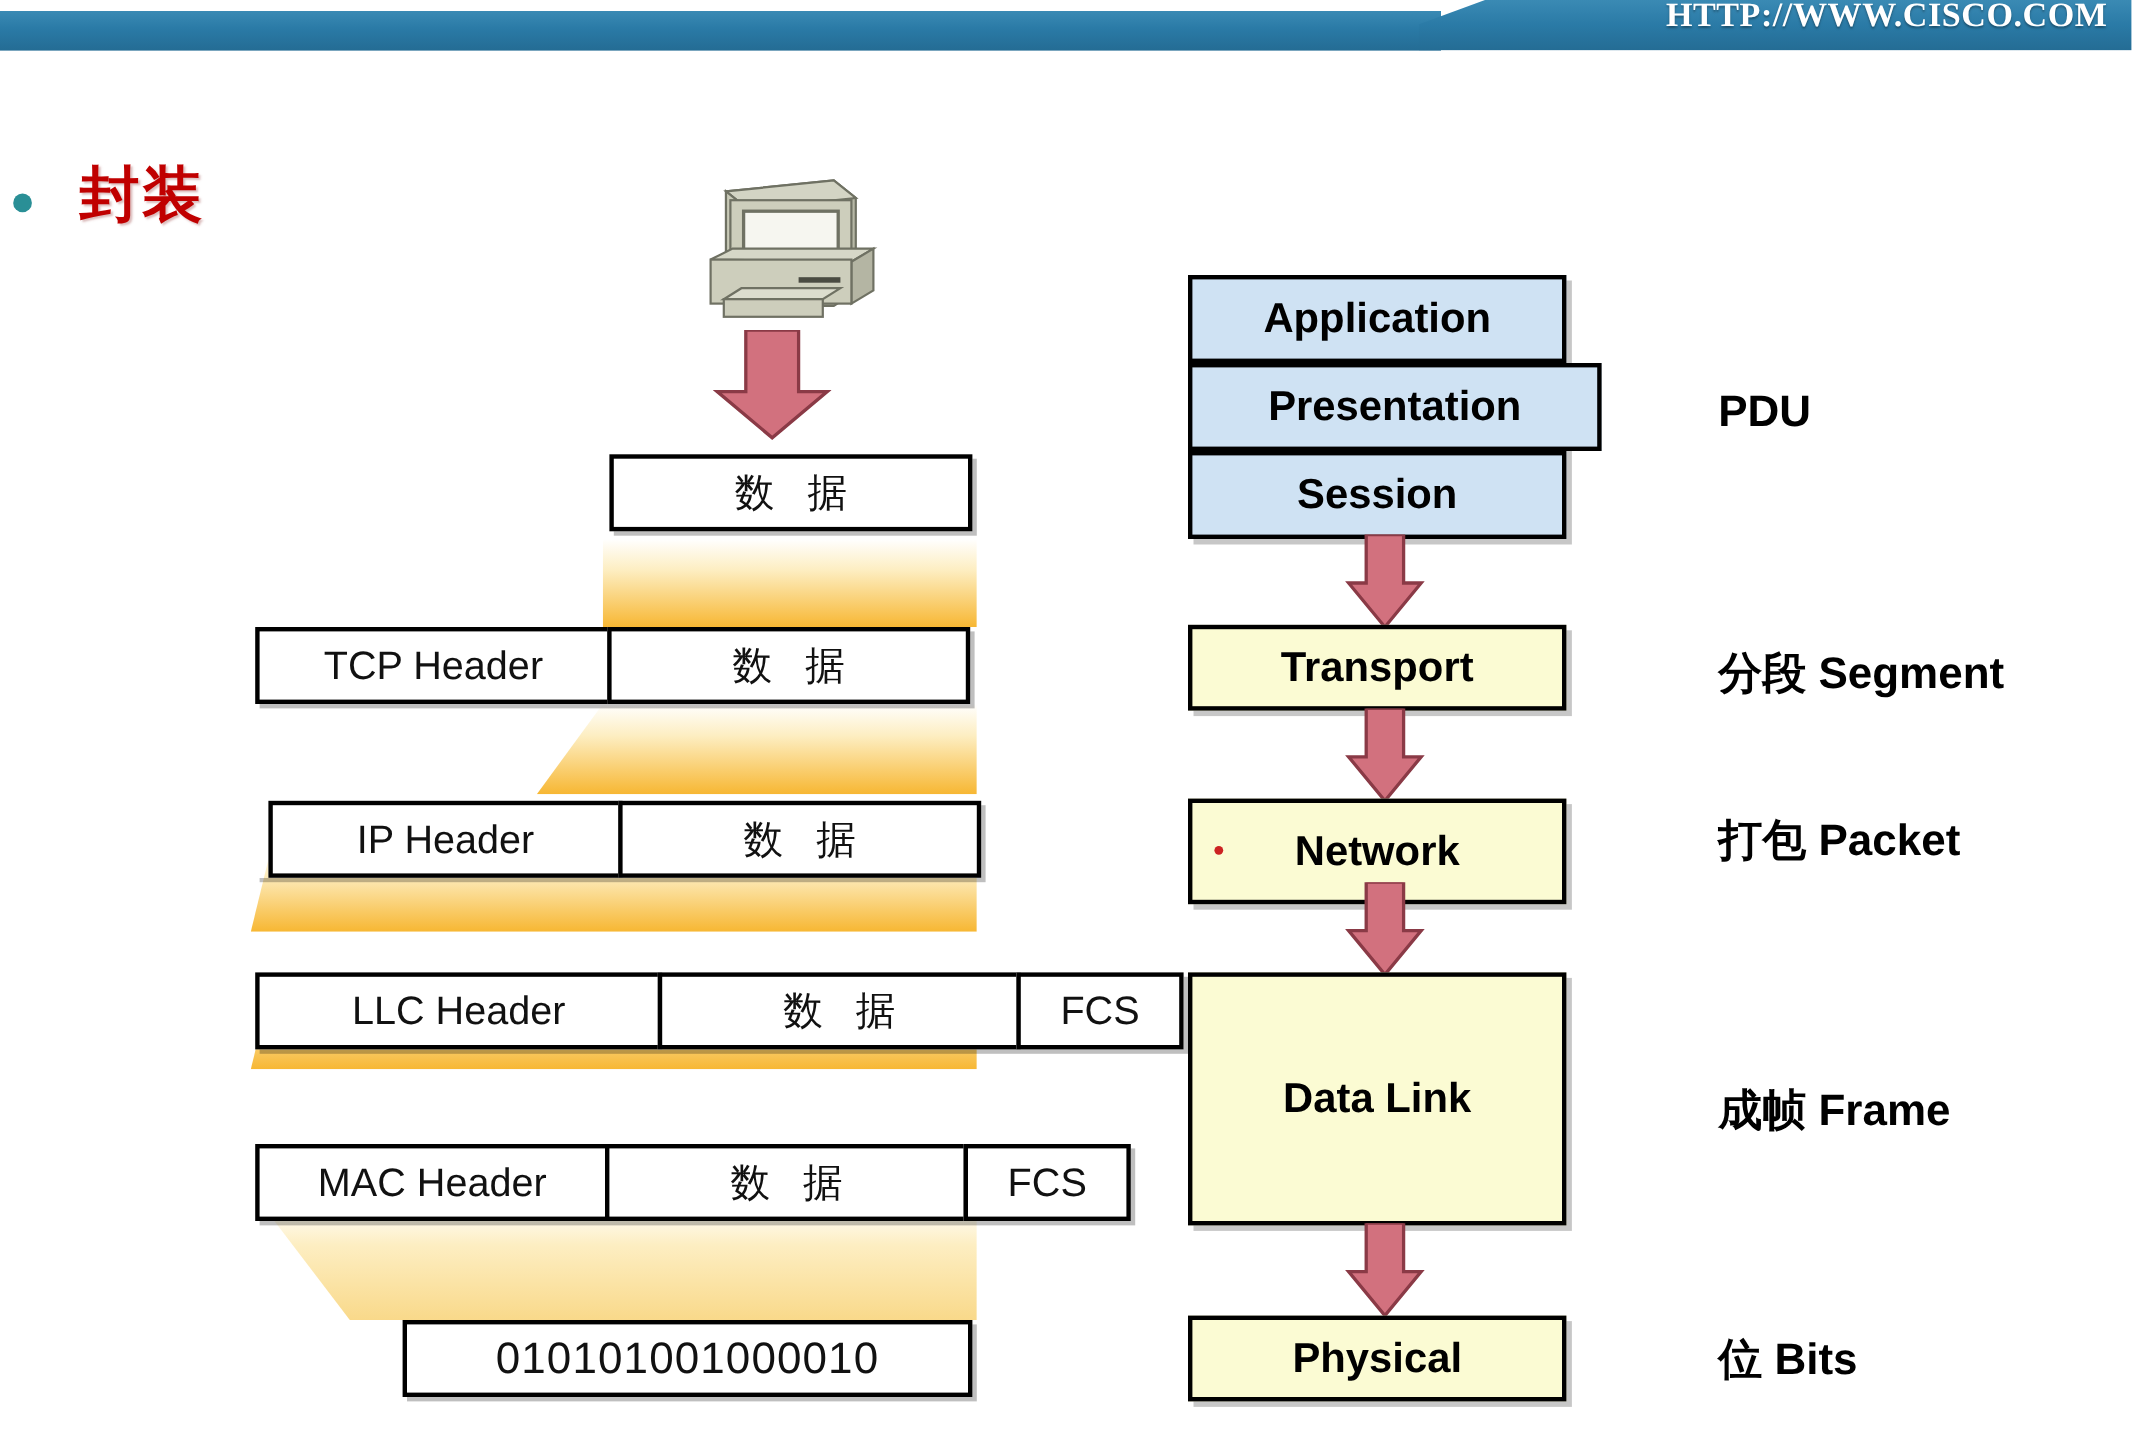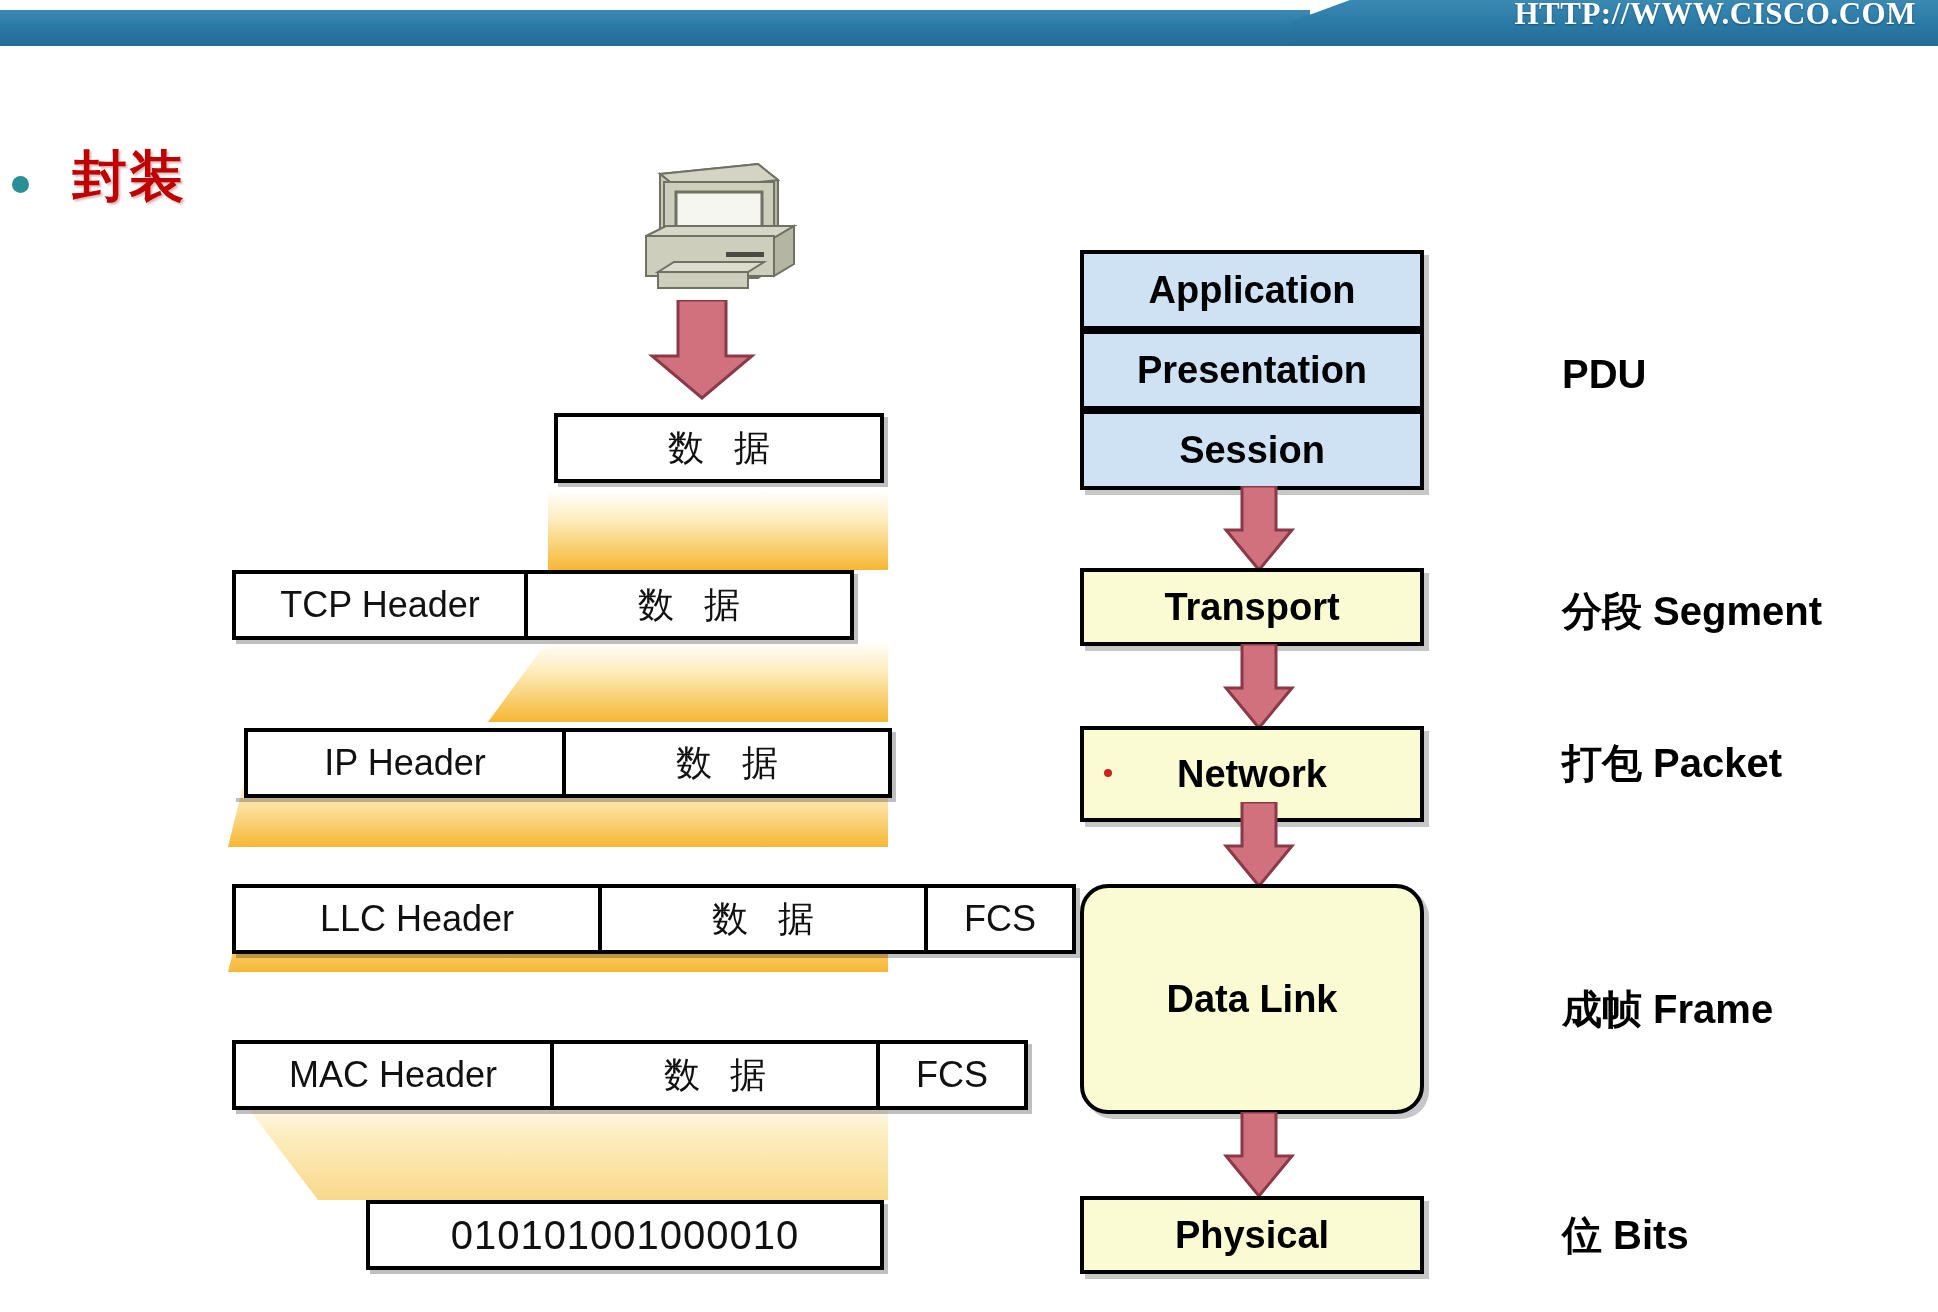--- a/index.html
+++ b/index.html
@@ -237,21 +237,21 @@
     </defs>
     <polygon points="10,0 660,0 660,105 90,105" fill="url(#wg5)"></polygon>
   </svg>
 </div>
 
 <div class="enc-row" style="left:554px; top:413px;">
   <div class="cell cjk" style="width:330px;">数 据</div>
 </div>
 
 <div class="enc-row" style="left:232px; top:570px;">
-  <div class="cell" style="width:296px;">TCP Header</div>
+  <div class="cell" style="width:324px;">TCP Header</div>
   <div class="cell cjk" style="width:330px; margin-left:-4px;">数 据</div>
 </div>
 
 <div class="enc-row" style="left:232px; top:728px;padding-left:12px;">
   <div class="cell" style="width:322px;">IP Header</div>
   <div class="cell cjk" style="width:330px; margin-left:-4px;">数 据</div>
 </div>
 
 <div class="enc-row" style="left:232px; top:884px;">
   <div class="cell" style="width:370px;">LLC Header</div>
@@ -265,21 +265,21 @@
   <div class="cell" style="width:152px; margin-left:-4px;">FCS</div>
 </div>
 
 <div class="enc-row" style="left:366px; top:1200px;">
   <div class="cell" style="width:518px; font-size:40px; letter-spacing:1px;">010101001000010</div>
 </div>
 
 <div class="osi-group-shadow" style="left:1080px; top:250px; width:344px; height:240px;"></div>
 
 <div class="osi-box osi-upper" style="left:1080px; top:250px; width:344px; height:80px;">Application</div>
-<div class="osi-box osi-upper" style="left:1080px; top:330px; width:344px; height:80px;">Presentation</div>
+<div class="osi-box osi-upper" style="left:1080px; top:330px; width:376px; height:80px;">Presentation</div>
 <div class="osi-box osi-upper" style="left:1080px; top:410px; width:344px; height:80px;">Session</div>
 
 <div style="position:absolute; left:1222px; top:486px; width:74px; height:86px;">
   <svg width="74" height="86" viewBox="0 0 74 86">
     <polygon points="20,0 54,0 54,44 70,44 37,84 4,44 20,44" fill="#d2717e" stroke="#8a3a46" stroke-width="3"></polygon>
   </svg>
 </div>
 
 <div class="osi-box osi-lower" style="left:1080px; top:568px; width:344px; height:78px;">Transport</div>
 
@@ -291,21 +291,21 @@
 
 <div class="osi-box osi-lower" style="left:1080px; top:726px; width:344px; height:96px;">Network</div>
 <div id="network-dot" style="left:1104px; top:769px;"></div>
 
 <div style="position:absolute; left:1222px; top:802px; width:74px; height:86px;">
   <svg width="74" height="86" viewBox="0 0 74 86">
     <polygon points="20,0 54,0 54,44 70,44 37,84 4,44 20,44" fill="#d2717e" stroke="#8a3a46" stroke-width="3"></polygon>
   </svg>
 </div>
 
-<div class="osi-box osi-lower" style="left:1080px; top:884px; width:344px; height:230px;border-radius:28px;">Data Link</div>
+<div class="osi-box osi-lower" style="left:1080px; top:884px; width:344px; height:230px;">Data Link</div>
 
 <div style="position:absolute; left:1222px; top:1112px; width:74px; height:86px;">
   <svg width="74" height="86" viewBox="0 0 74 86">
     <polygon points="20,0 54,0 54,44 70,44 37,84 4,44 20,44" fill="#d2717e" stroke="#8a3a46" stroke-width="3"></polygon>
   </svg>
 </div>
 
 <div class="osi-box osi-lower" style="left:1080px; top:1196px; width:344px; height:78px;">Physical</div>
 
 <div class="pdu-label" style="left:1562px; top:352px;">PDU</div>

